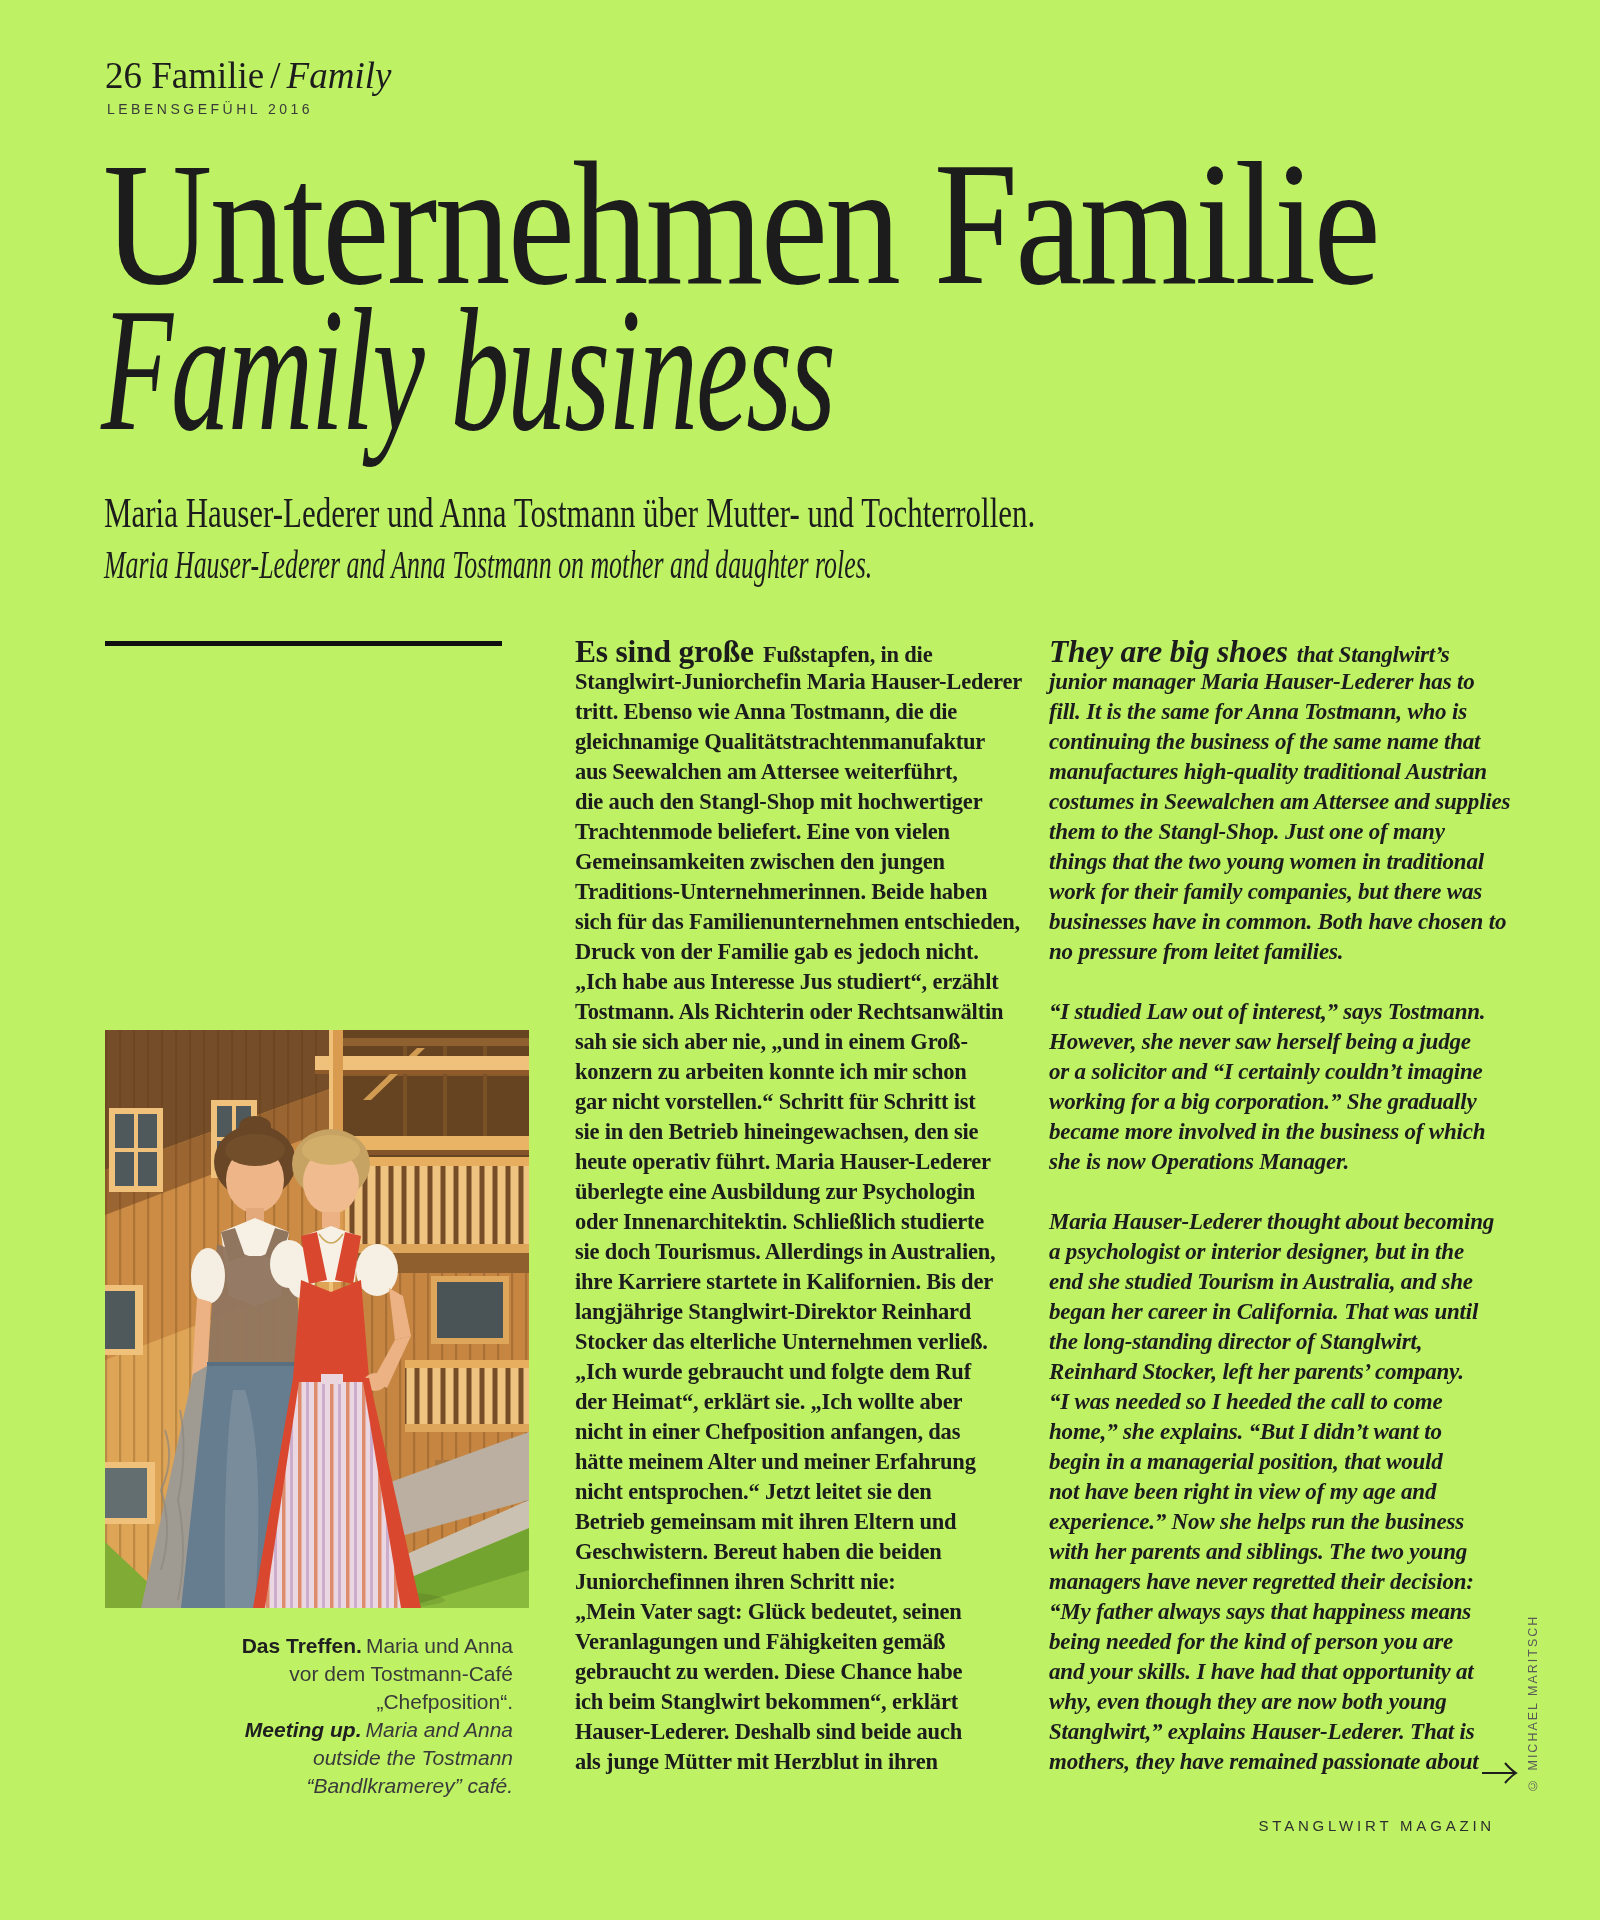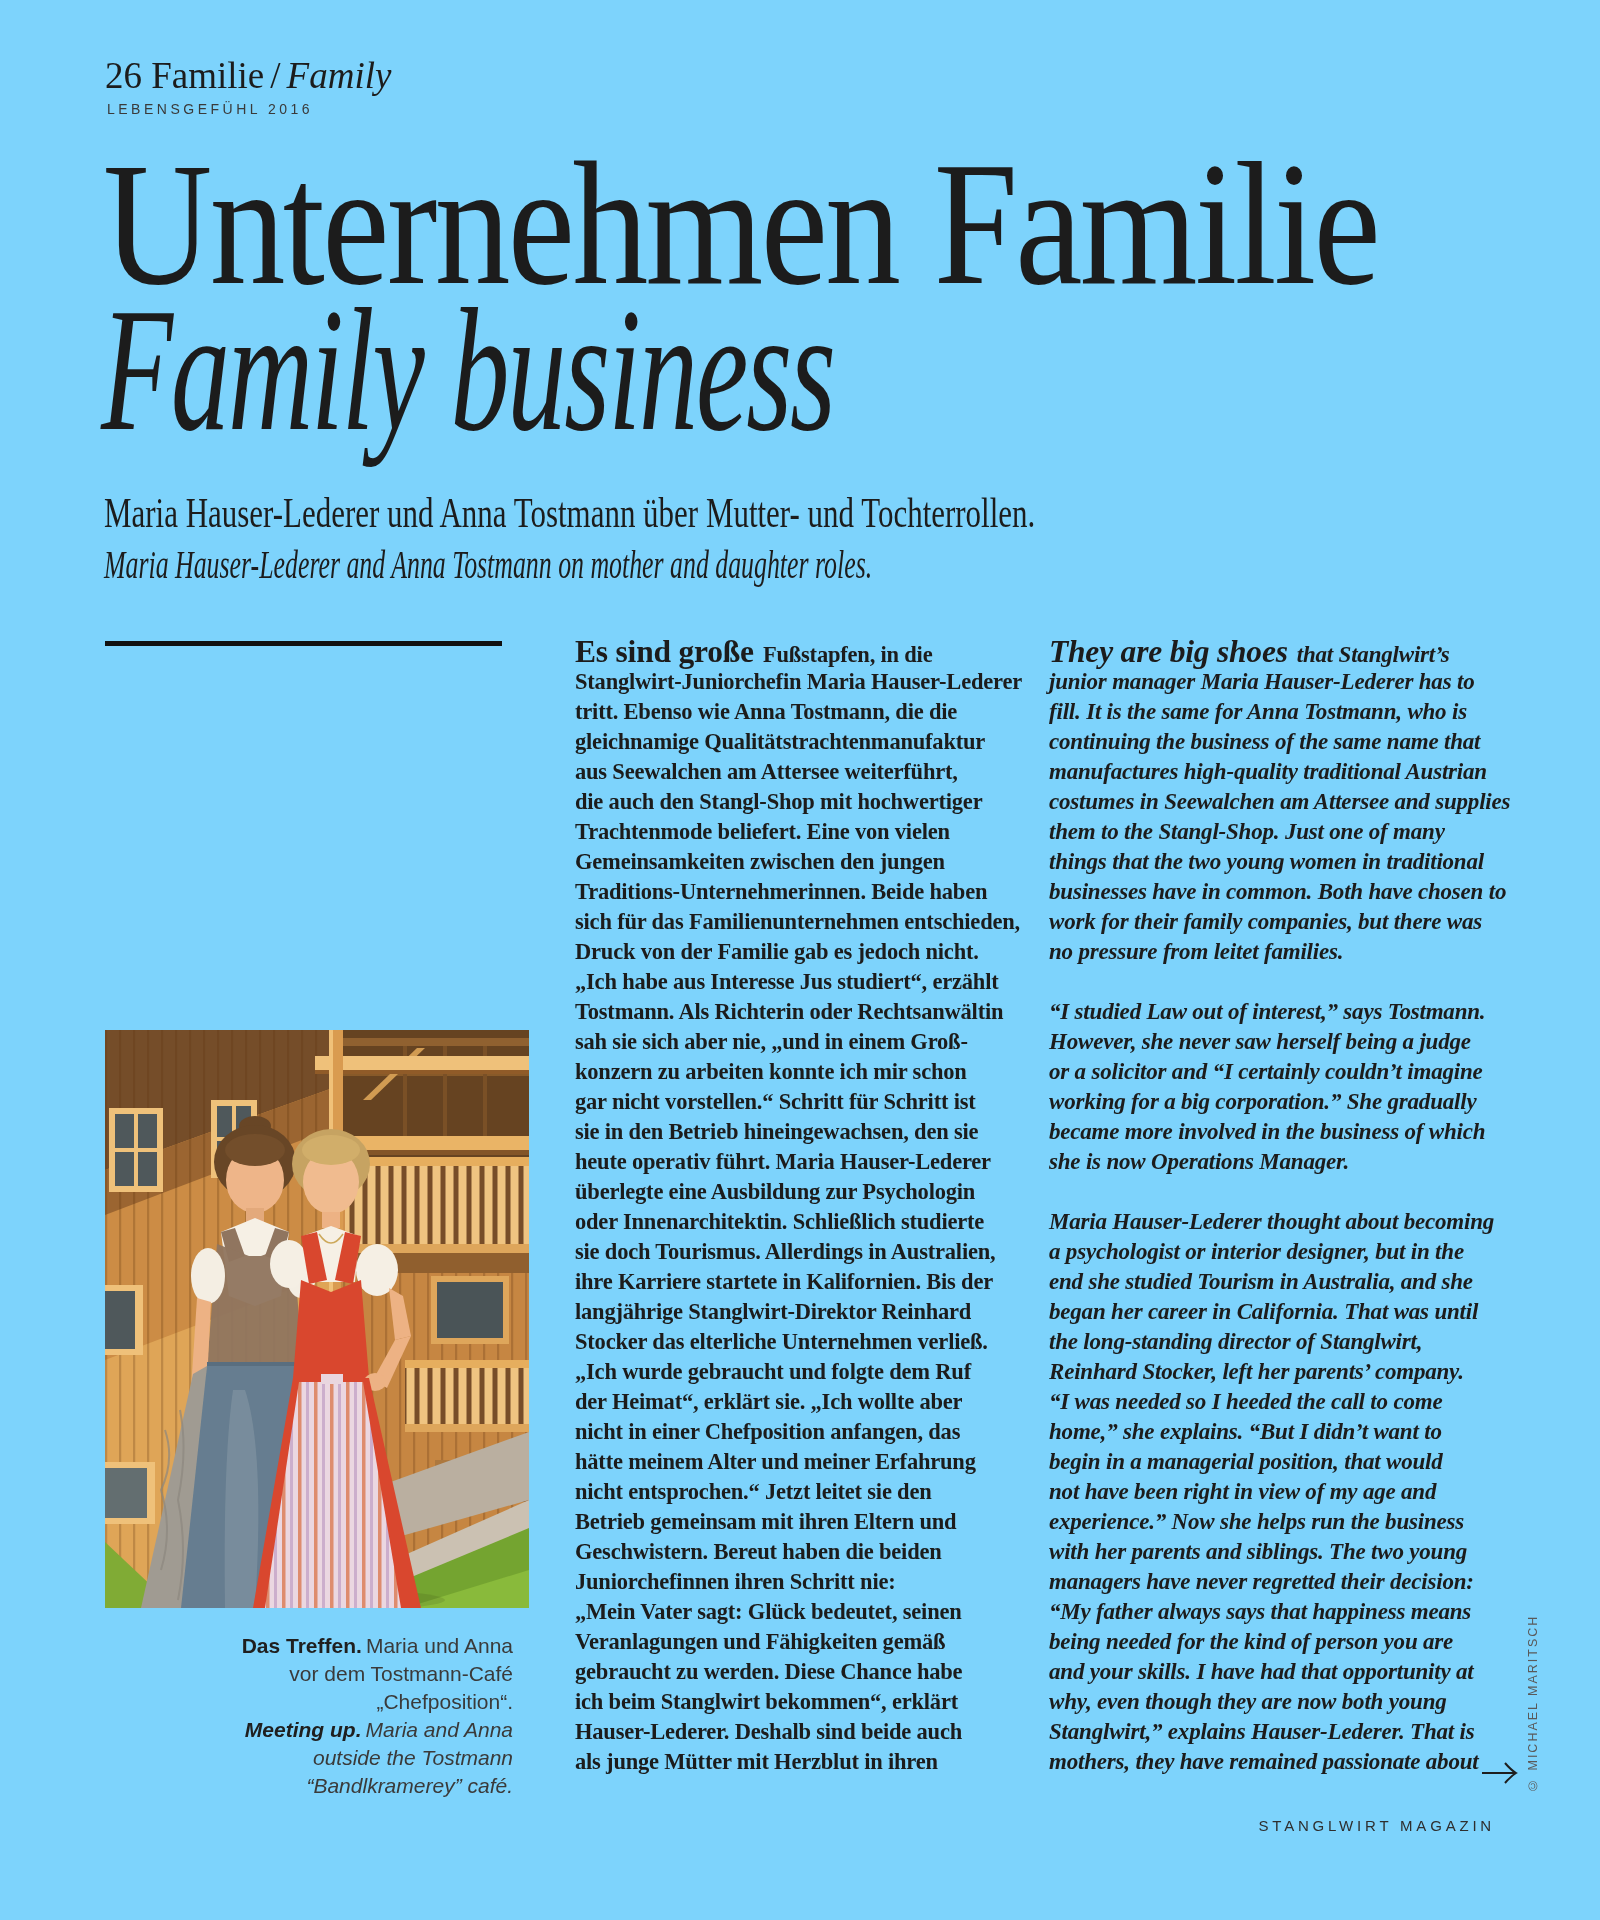--- a/index.html
+++ b/index.html
@@ -1,16 +1,16 @@
 <!DOCTYPE html>
 <html style="--ink: #1c1c1c; --wood: #c98a44; --wood-dark: #6d4727; --wood-mid: #95602f; --wood-light: #eec27d; --wood-sun: #dda458; --pane: #44525c; --grass: #6ca32e; --grass-light: #82ba3a; --path: #b6afa5; --path-light: #c8c2b8; --skin: #ecb287; --hair-brown: #5f3f24; --hair-blonde: #c3a263; --fabric-white: #f6f4ef; --bodice-taupe: #8a7160; --apron-blue: #5d7a94; --skirt-grey: #9b9a96; --dress-red: #d7402c; --apron-pink: #ead9ea;"><head>
 <meta charset="utf-8">
 <style>
   html,body{margin:0;padding:0;background:#ffffff;}
-  .page{position:relative;width:1600px;height:1920px;background:#7dd3fc;overflow:hidden;
+  .page{position:relative;width:1600px;height:1920px;background:#bef264;overflow:hidden;
         font-family:"Liberation Serif",serif;color:var(--ink,#1c1c1c);}
 
   
   .kicker{position:absolute;left:105px;top:54px;font-size:37px;white-space:nowrap;}
   .kicker .k-en{font-style:italic;}
   .kicker .k-sep{padding:0 6px;}
   .issue{position:absolute;left:107px;top:101px;font-family:"Liberation Sans",sans-serif;
          font-size:14px;letter-spacing:3.5px;color:#3a3a3a;}
 
   
@@ -130,22 +130,22 @@
         <span class="lead">They are big shoes</span><span class="rest">that Stanglwirt’s</span>
       </div>
       <div class="lines">
           <div class="tline">junior manager Maria Hauser-Lederer has to</div>
           <div class="tline">fill. It is the same for Anna Tostmann, who is</div>
           <div class="tline">continuing the business of the same name that</div>
           <div class="tline">manufactures high-quality traditional Austrian</div>
           <div class="tline">costumes in Seewalchen am Attersee and supplies</div>
           <div class="tline">them to the Stangl-Shop. Just one of many</div>
           <div class="tline">things that the two young women in traditional</div>
+          <div class="tline">work for their family companies, but there was</div>
           <div class="tline">businesses have in common. Both have chosen to</div>
-          <div class="tline">work for their family companies, but there was</div>
           <div class="tline">no pressure from leitet families.</div>
         </div>
     </div>
     <div class="para lines">
         <div class="tline">“I studied Law out of interest,” says Tostmann.</div>
         <div class="tline">However, she never saw herself being a judge</div>
         <div class="tline">or a solicitor and “I certainly couldn’t imagine</div>
         <div class="tline">working for a big corporation.” She gradually</div>
         <div class="tline">became more involved in the business of which</div>
         <div class="tline">she is now Operations Manager.</div>

